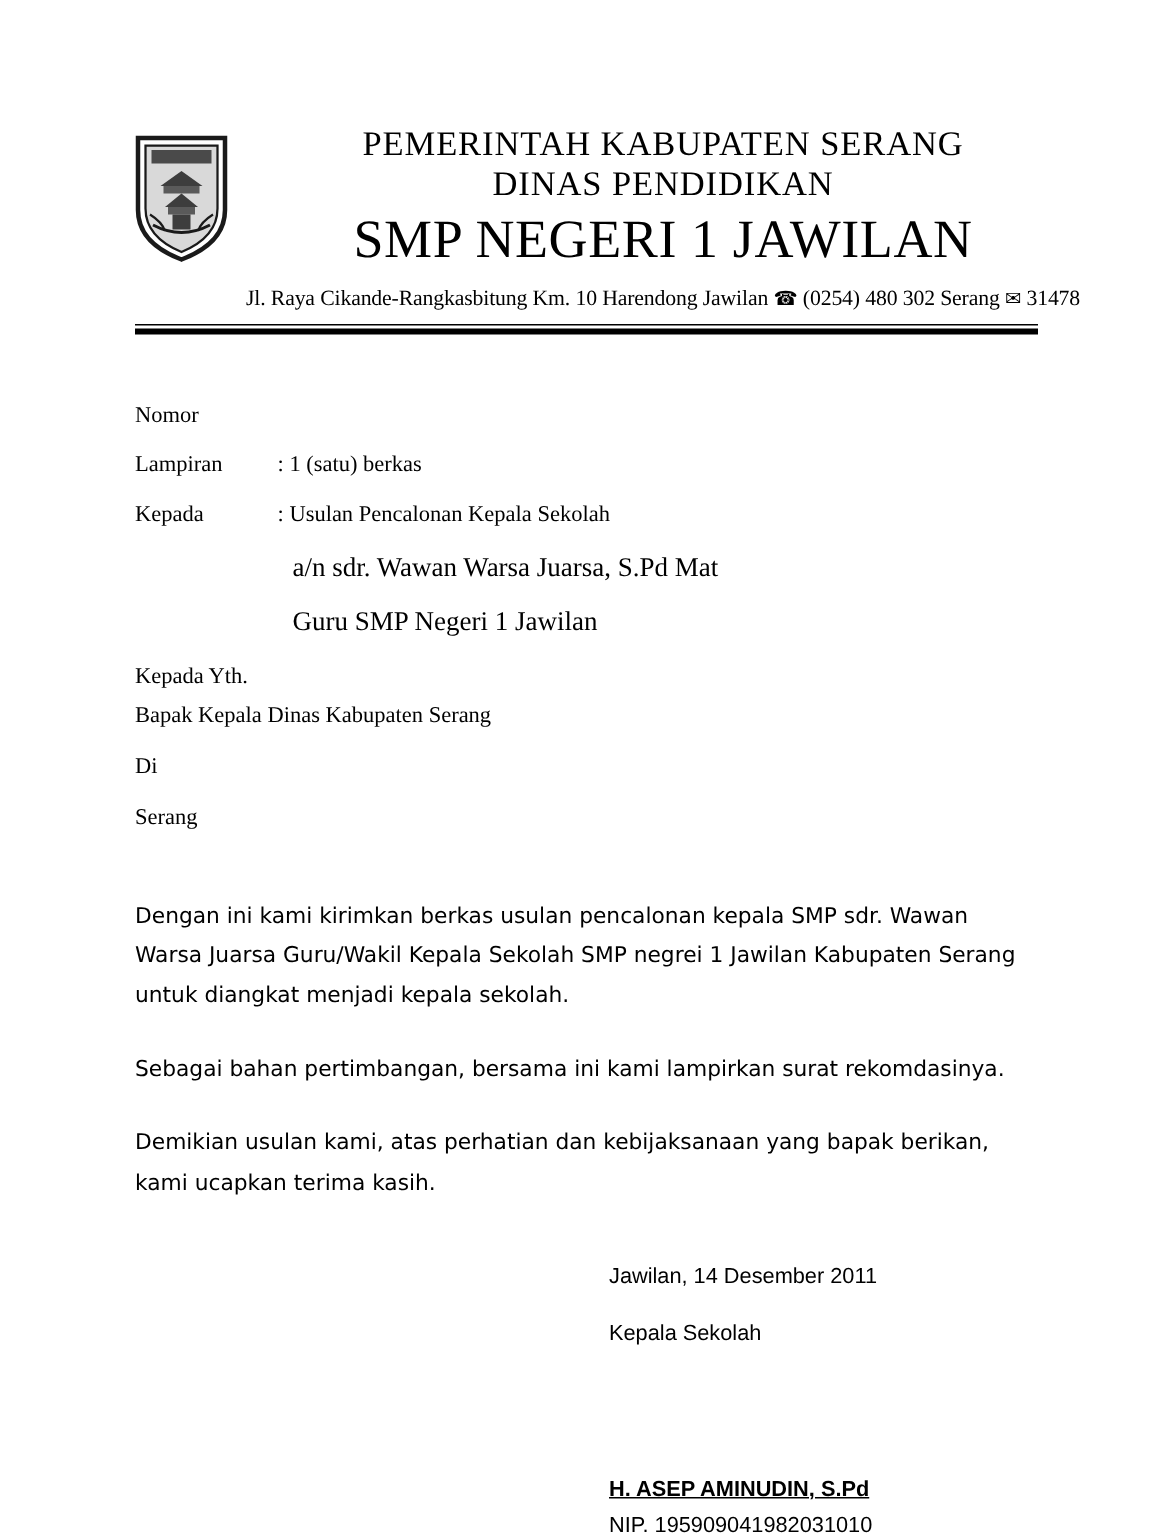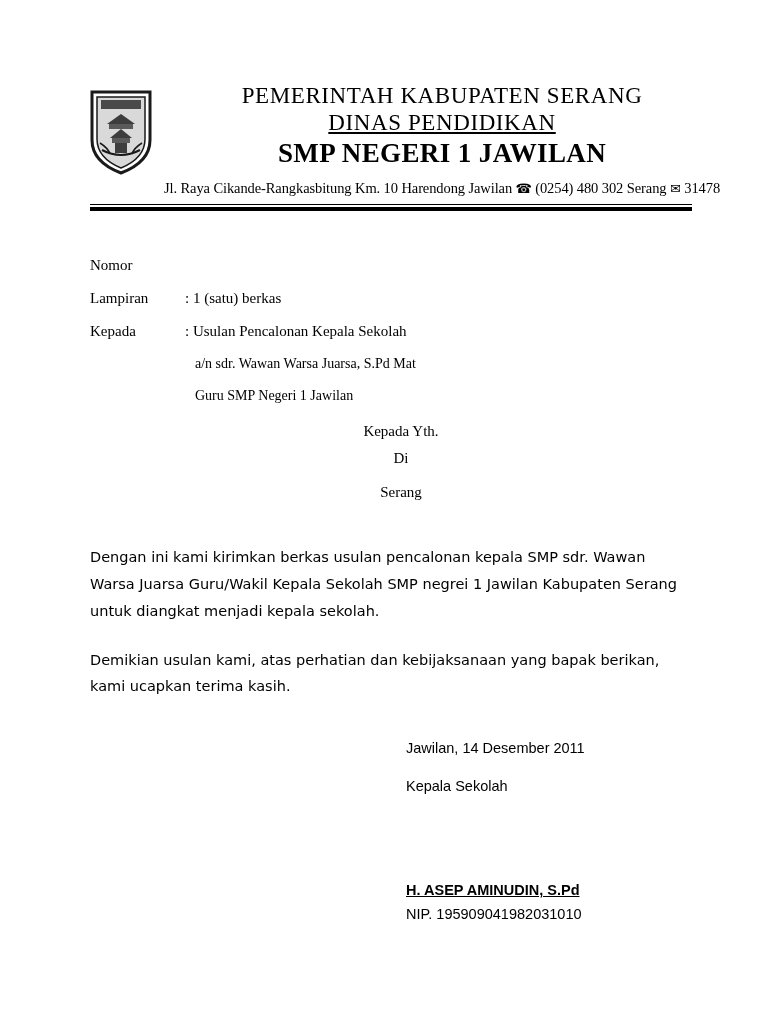--- a/index.html
+++ b/index.html
@@ -48,25 +48,24 @@
     font-size: 23px;
     letter-spacing: 0.6px;
     line-height: 1.18;
     white-space: nowrap;
   }
   .head-line2 {
     font-size: 23px;
     letter-spacing: 0.6px;
     line-height: 1.18;
     white-space: nowrap;
-    text-decoration: underline;
   }
   .head-line3 {
-    font-size: 27px;
-    font-weight: bold;
+    font-size: 36px;
+    font-weight: normal;
     letter-spacing: 0.4px;
     line-height: 1.25;
     margin-top: 1px;
     white-space: nowrap;
   }
   .head-address {
     font-size: 14.5px;
     margin-top: 9px;
     line-height: 1.2;
     white-space: nowrap;
@@ -102,30 +101,30 @@
     margin-bottom: 18px;
   }
   .ref-label {
     width: 95px;
     flex: 0 0 95px;
   }
   .ref-value { flex: 1 1 auto; }
   .ref-cont {
     padding-left: 105px;
     margin-bottom: 18px;
-    font-size: 14px;
+    font-size: 18px;
   }
 
   
   .addressee {
     margin-top: 12px;
     padding-left: 2px;
     font-size: 15px;
   }
-  .addressee div { margin-bottom: 6px; line-height: 1.35; text-align: center; }
+  .addressee div { margin-bottom: 6px; line-height: 1.35; }
   .addressee .gap { margin-bottom: 14px; }
 
   
   .body {
     margin-top: 42px;
     padding-left: 2px;
     font-size: 14.5px;
     font-family: "DejaVu Sans", sans-serif;
   }
   .body p {
@@ -207,26 +206,28 @@
     <div class="ref-row">
       <div class="ref-label">Kepada</div>
       <div class="ref-value">: Usulan Pencalonan Kepala Sekolah</div>
     </div>
     <div class="ref-cont">a/n sdr. Wawan Warsa Juarsa, S.Pd Mat</div>
     <div class="ref-cont">Guru SMP Negeri 1 Jawilan</div>
   </div>
 
   <div class="addressee">
     <div>Kepada Yth.</div>
+    <div class="gap">Bapak Kepala Dinas Kabupaten Serang</div>
     <div class="gap">Di</div>
     <div>Serang</div>
   </div>
 
   <div class="body">
     <p>Dengan ini kami kirimkan berkas usulan pencalonan kepala SMP sdr. Wawan Warsa Juarsa Guru/Wakil Kepala Sekolah  SMP negrei 1 Jawilan Kabupaten Serang untuk diangkat menjadi kepala sekolah.</p>
+    <p>Sebagai bahan pertimbangan, bersama ini kami lampirkan surat rekomdasinya.</p>
     <p>Demikian usulan kami, atas perhatian dan kebijaksanaan yang bapak berikan, kami ucapkan terima kasih.</p>
   </div>
 
   <div class="sign">
     <div class="city">Jawilan,  14  Desember 2011</div>
     <div class="role">Kepala Sekolah</div>
     <div class="name">H. ASEP AMINUDIN, S.Pd</div>
     <div class="nip">NIP. 195909041982031010</div>
   </div>
 

